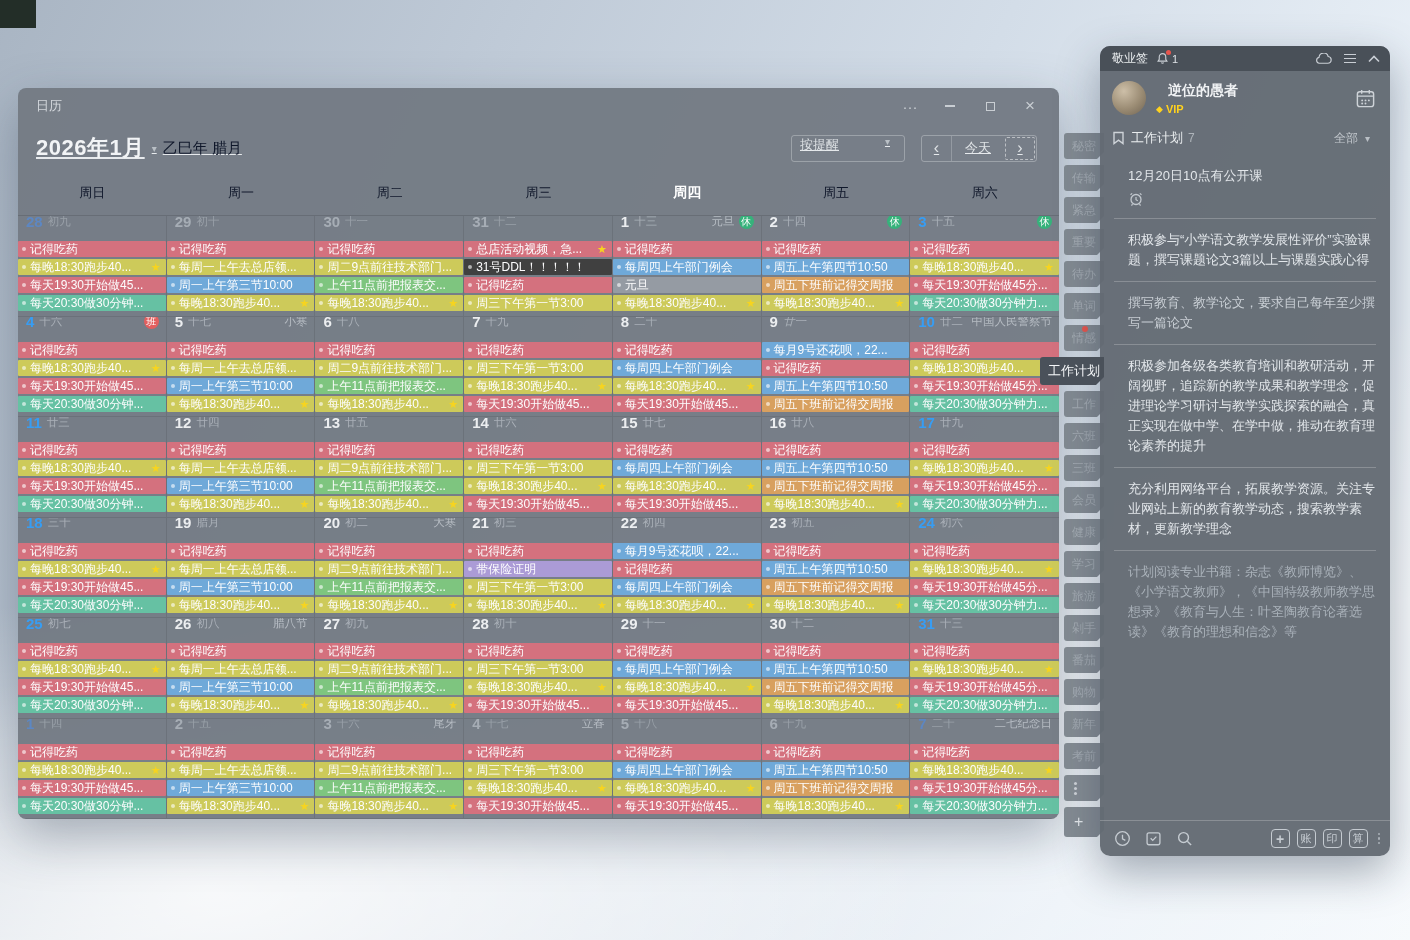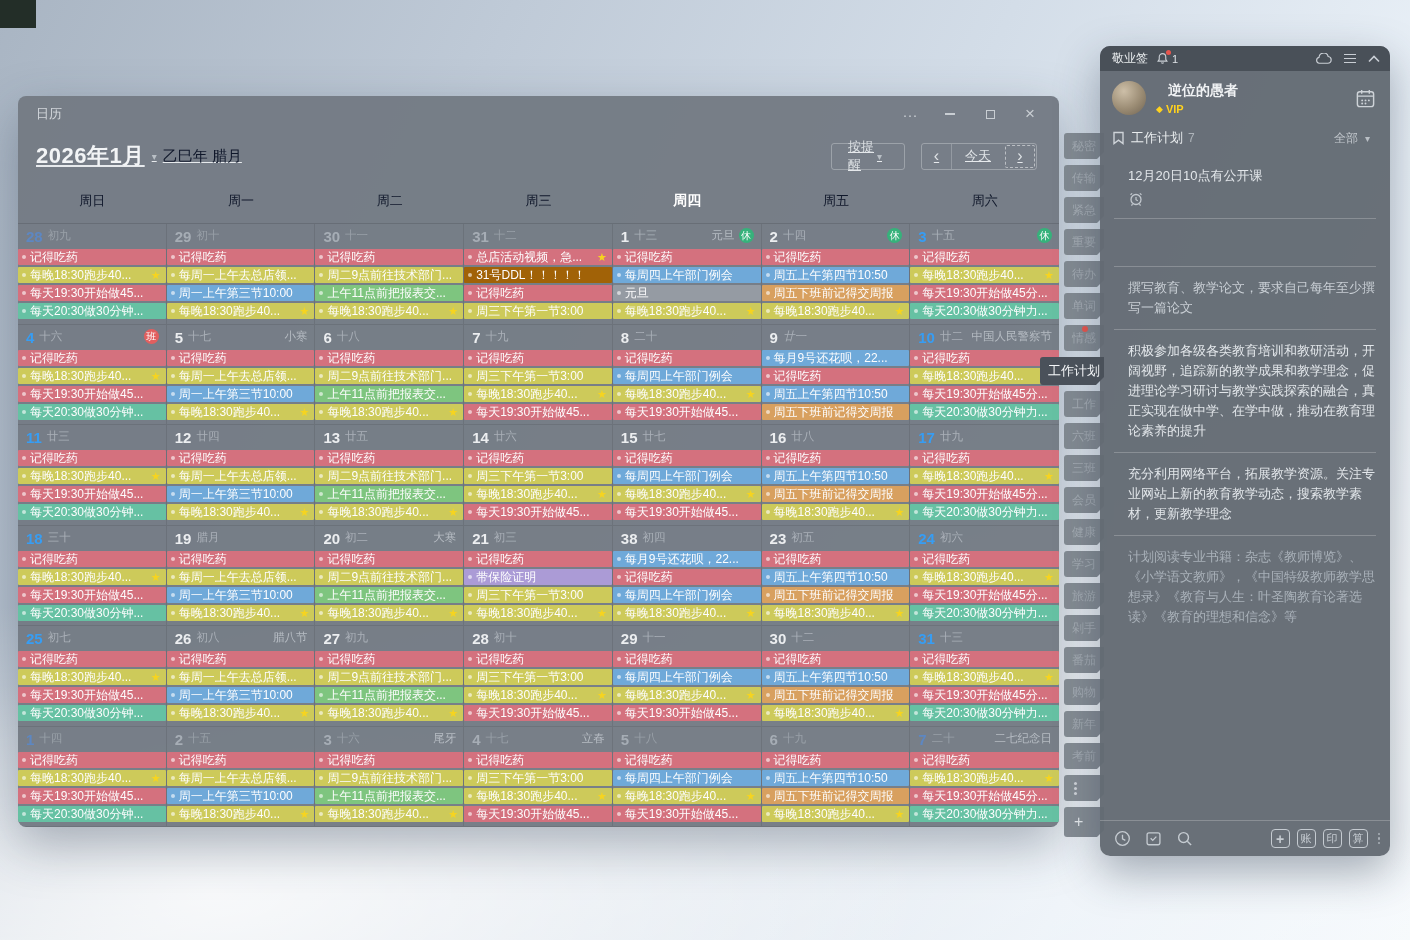--- a/index.html
+++ b/index.html
@@ -6,55 +6,55 @@
   html,body { width:1410px; height:940px; overflow:hidden;
     font-family:"Liberation Sans","DejaVu Sans",sans-serif; }
   .wallpaper { position:absolute; inset:0;
     background:
       radial-gradient(1200px 500px at 15% 95%, rgba(255,255,255,.75), rgba(255,255,255,0) 60%),
       linear-gradient(165deg, rgba(255,255,255,0) 52%, rgba(255,255,255,.5) 74%, rgba(255,255,255,.15) 100%),
       linear-gradient(115deg,#a9b5c3 0%,#bfcad7 28%,#d3dde8 55%,#e9f0f7 80%,#f5f9fc 100%); }
   .corner-chip { position:absolute; left:0; top:0; width:36px; height:28px; background:#232e28; }
 
   
-  .cal-win { position:absolute; left:18px; top:96px; width:1041px; height:731px;
+  .cal-win { position:absolute; left:18px; top:88px; width:1041px; height:731px;
     background:rgba(116,123,132,.97); border-radius:8px; overflow:hidden;
     box-shadow:0 18px 50px rgba(40,55,75,.35); color:#e7eaed; }
   .cal-titlebar { height:36px; display:flex; align-items:center; padding:0 16px 0 18px; }
   .cal-title { font-size:13px; color:#d3d7dc; }
   .win-controls { margin-left:auto; display:flex; align-items:center; gap:14px; }
   .win-btn { width:26px; height:22px; display:flex; align-items:center; justify-content:center;
     color:#c9ced3; font-size:15px; cursor:default; }
   .glyph-min { width:10px; height:1.5px; background:#c9ced3; }
   .glyph-max { width:9px; height:9px; border:1.3px solid #c9ced3; }
   .cal-toolbar { height:44px; margin-top:2px; padding:0 22px 0 18px; display:flex; align-items:center;text-decoration:underline; }
   .month-label { font-size:22px; font-weight:700; color:#f2f4f6; letter-spacing:.5px; }
   .caret { font-size:10px; color:#b9bfc5; margin:0 6px 0 7px; }
   .lunar-label { font-size:15px; color:#0f172a; }
   .toolbar-right { margin-left:auto; display:flex; align-items:center; gap:16px; }
-  .select-box { width:74px; height:27px; border:1px solid rgba(255,255,255,.28); border-radius:3px;
-    display:flex; align-items:center; padding:0 16px; font-size:13px; color:#dfe3e6; }
+  .select-box { width:114px; height:27px; border:1px solid rgba(255,255,255,.28); border-radius:3px;
+    display:flex; align-items:flex-start; padding:0 8px; font-size:13px; color:#dfe3e6; }
   .select-box .caret { margin-left:auto; }
   .nav-box { height:27px; border:1px solid rgba(255,255,255,.28); border-radius:3px;
     display:flex; align-items:stretch; }
   .nav-prev { width:30px; display:flex; align-items:center; justify-content:center;
     font-size:16px; color:#dfe3e6; border-right:1px solid rgba(255,255,255,.22); }
   .nav-today { width:52px; display:flex; align-items:center; justify-content:center;
     font-size:13px; color:#dfe3e6; }
   .nav-next { width:30px; margin:1px; display:flex; align-items:center; justify-content:center;
     font-size:16px; color:#dfe3e6; border:1px dashed rgba(255,255,255,.5); border-radius:2px; }
   .cal-weekdays { height:45px; display:flex; align-items:center; }
   .wd { flex:1; text-align:center; font-size:13px; color:#0f172a; }
   .wd.today { color:#ffffff; font-weight:700; font-size:14px; }
   .cal-grid { display:grid; grid-template-columns:repeat(7,1fr); grid-template-rows:repeat(6,1fr);
     height:604px; border-top:1px solid rgba(0,0,0,.12); }
   .cal-cell { border-right:1px solid rgba(0,0,0,.09); border-bottom:1px solid rgba(0,0,0,.09);
     overflow:hidden; padding-top:3px; }
   .cal-cell:nth-child(7n){ border-right:none; }
-  .cell-head { display:flex; padding:1px 7px 19px 8px; height:22px; }
+  .cell-head { display:flex; align-items:center; padding:1px 7px 19px 8px; height:22px; }
   .day-num { font-size:15px; font-weight:700; }
   .day-lunar { font-size:11.5px; margin-left:5px; }
   .day-fest { font-size:11.5px; margin-left:auto; white-space:nowrap; }
   .day-badge { width:15px; height:15px; border-radius:50%; color:#fff; font-size:10px;
     line-height:15px; text-align:center; margin-left:4px; flex:0 0 auto; }
   .day-badge.solo { margin-left:auto; }
   .ev { position:relative; height:16px; margin-bottom:2px; font-size:12px; line-height:16px;
     color:#fdfdfe; white-space:nowrap; overflow:hidden; padding:0 4px 0 12px; border-radius:1px; }
   .ev-dot { position:absolute; left:4px; top:6px; width:4px; height:4px; border-radius:50%;
     background:rgba(255,255,255,.6); }
@@ -206,21 +206,21 @@
         <div class="ev" style="background: rgb(205, 202, 90);"><i class="ev-dot"></i><span>周二9点前往技术部门...</span></div>
         <div class="ev" style="background: rgb(126, 197, 127);"><i class="ev-dot"></i><span>上午11点前把报表交...</span></div>
         <div class="ev" style="background: rgb(205, 202, 90);"><i class="ev-dot"></i><span>每晚18:30跑步40...</span><span class="ev-star" style="color: rgb(246, 212, 31);">★</span></div>
       </div>
       <div class="cal-cell">
         <div class="cell-head">
           <span class="day-num" style="color: rgb(166, 173, 181);">31</span>
           <span class="day-lunar" style="color: rgb(153, 160, 168);">十二</span>
         </div>
         <div class="ev" style="background: rgb(212, 113, 126);"><i class="ev-dot"></i><span>总店活动视频，急...</span><span class="ev-star" style="color: rgb(246, 212, 31);">★</span></div>
-        <div class="ev" style="background: #a16207;"><i class="ev-dot"></i><span>31号DDL！！！！！</span></div>
+        <div class="ev" style="background: #404040;"><i class="ev-dot"></i><span>31号DDL！！！！！</span></div>
         <div class="ev" style="background: rgb(212, 113, 126);"><i class="ev-dot"></i><span>记得吃药</span></div>
         <div class="ev" style="background: rgb(205, 202, 90);"><i class="ev-dot"></i><span>周三下午第一节3:00</span></div>
       </div>
       <div class="cal-cell">
         <div class="cell-head">
           <span class="day-num" style="color: rgb(236, 238, 240);">1</span>
           <span class="day-lunar" style="color: rgb(170, 176, 184);">十三</span>
           <span class="day-fest" style="color: rgb(182, 188, 195);">元旦</span>
           <span class="day-badge" style="background: rgb(54, 178, 123);">休</span>
         </div>
@@ -430,21 +430,21 @@
           <span class="day-num" style="color: rgb(236, 238, 240);">21</span>
           <span class="day-lunar" style="color: rgb(170, 176, 184);">初三</span>
         </div>
         <div class="ev" style="background: rgb(212, 113, 126);"><i class="ev-dot"></i><span>记得吃药</span></div>
         <div class="ev" style="background: rgb(171, 155, 214);"><i class="ev-dot"></i><span>带保险证明</span></div>
         <div class="ev" style="background: rgb(205, 202, 90);"><i class="ev-dot"></i><span>周三下午第一节3:00</span></div>
         <div class="ev" style="background: rgb(205, 202, 90);"><i class="ev-dot"></i><span>每晚18:30跑步40...</span><span class="ev-star" style="color: rgb(246, 212, 31);">★</span></div>
       </div>
       <div class="cal-cell">
         <div class="cell-head">
-          <span class="day-num" style="color: rgb(236, 238, 240);">38</span>
+          <span class="day-num" style="color: rgb(236, 238, 240);">22</span>
           <span class="day-lunar" style="color: rgb(170, 176, 184);">初四</span>
         </div>
         <div class="ev" style="background: rgb(111, 169, 217);"><i class="ev-dot"></i><span>每月9号还花呗，22...</span></div>
         <div class="ev" style="background: rgb(212, 113, 126);"><i class="ev-dot"></i><span>记得吃药</span></div>
         <div class="ev" style="background: rgb(111, 169, 217);"><i class="ev-dot"></i><span>每周四上午部门例会</span></div>
         <div class="ev" style="background: rgb(205, 202, 90);"><i class="ev-dot"></i><span>每晚18:30跑步40...</span><span class="ev-star" style="color: rgb(246, 212, 31);">★</span></div>
       </div>
       <div class="cal-cell">
         <div class="cell-head">
           <span class="day-num" style="color: rgb(236, 238, 240);">23</span>
@@ -717,20 +717,21 @@
         <div class="note-text tone-bright">12月20日10点有公开课<div class="note-icon-line">
             <svg class="ic" width="16" height="15" viewBox="0 0 16 15">
               <circle cx="8" cy="7.5" r="5" fill="none" stroke="#c2c8ce" stroke-width="1.3"></circle>
               <path d="M8 5v2.7l1.8 1" fill="none" stroke="#c2c8ce" stroke-width="1.2"></path>
               <path d="M2.5 2.8 4.2 1.4M13.5 2.8 11.8 1.4M4.5 12l-1 1.6M11.5 12l1 1.6" stroke="#c2c8ce" stroke-width="1.2"></path>
             </svg>
           </div></div>
       </div>
       <div class="note-item">
         <div class="bullet-col"><span class="b-dot"></span></div>
+        <div class="note-text tone-bright">积极参与“小学语文教学发展性评价”实验课题，撰写课题论文3篇以上与课题实践心得</div>
       </div>
       <div class="note-item">
         <div class="bullet-col"><span class="b-green" style="background: rgb(63, 207, 142);"></span></div>
         <div class="note-text tone-mid">撰写教育、教学论文，要求自己每年至少撰写一篇论文</div>
       </div>
       <div class="note-item">
         <div class="bullet-col"><span class="b-dot"></span></div>
         <div class="note-text tone-bright">积极参加各级各类教育培训和教研活动，开阔视野，追踪新的教学成果和教学理念，促进理论学习研讨与教学实践探索的融合，真正实现在做中学、在学中做，推动在教育理论素养的提升</div>
       </div>
       <div class="note-item">

